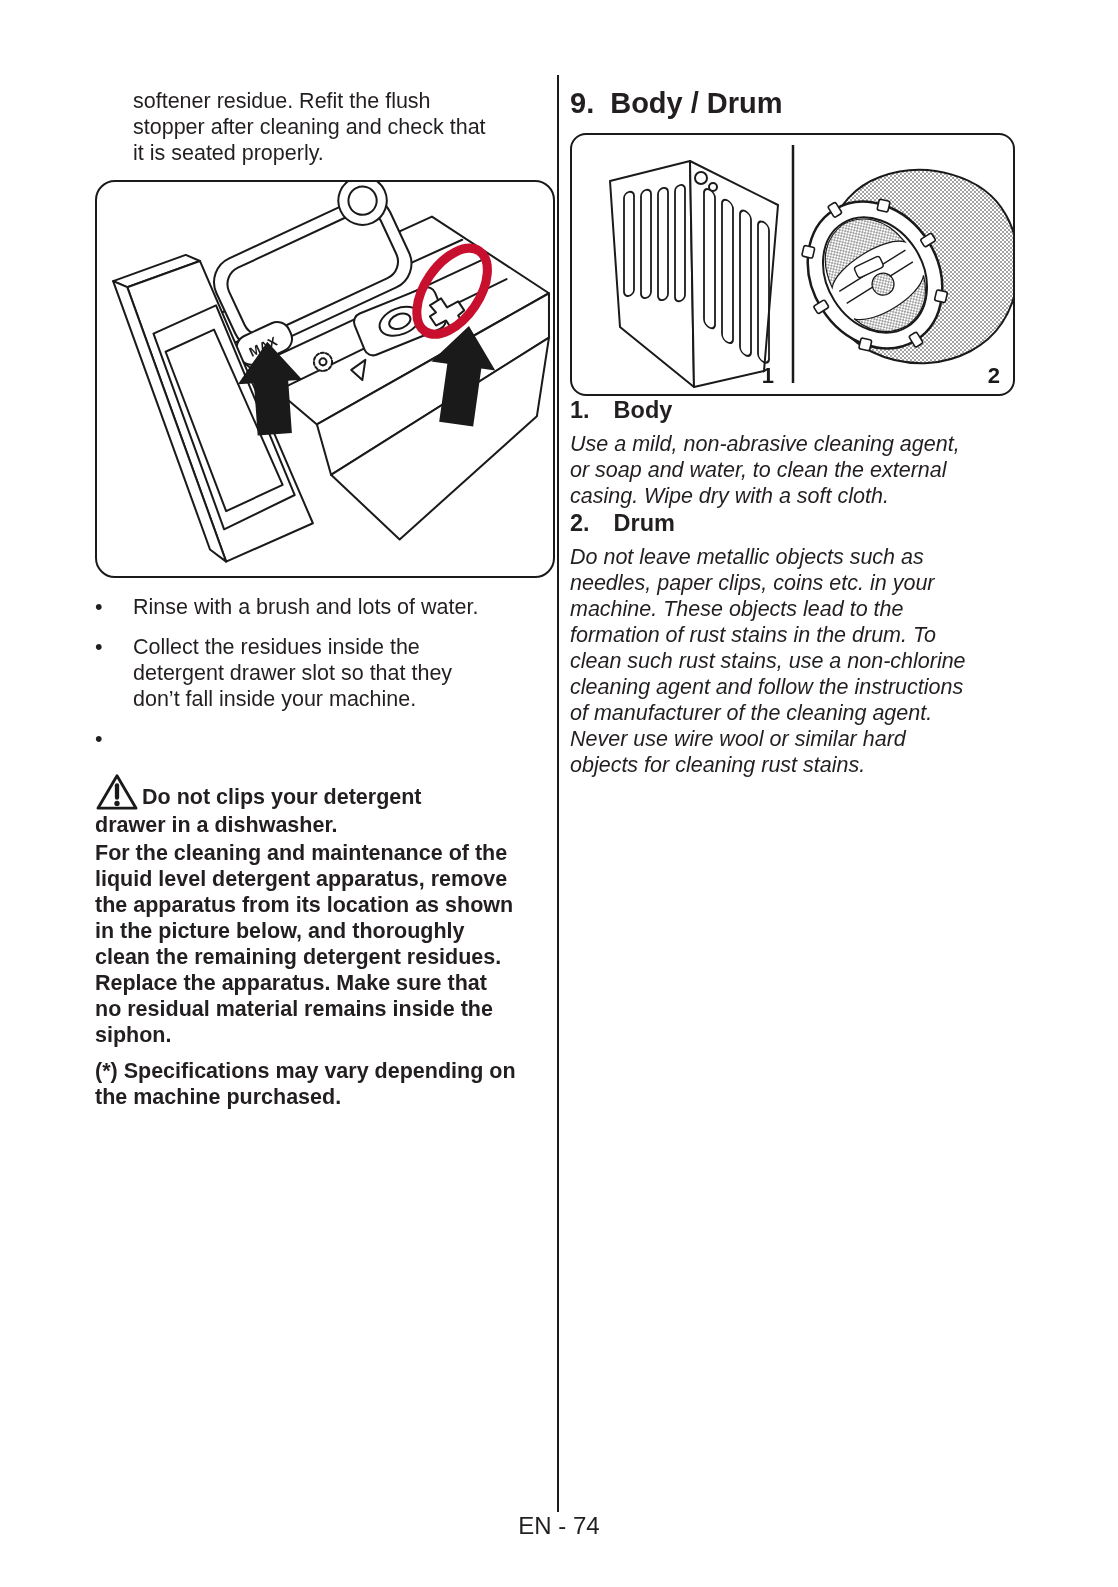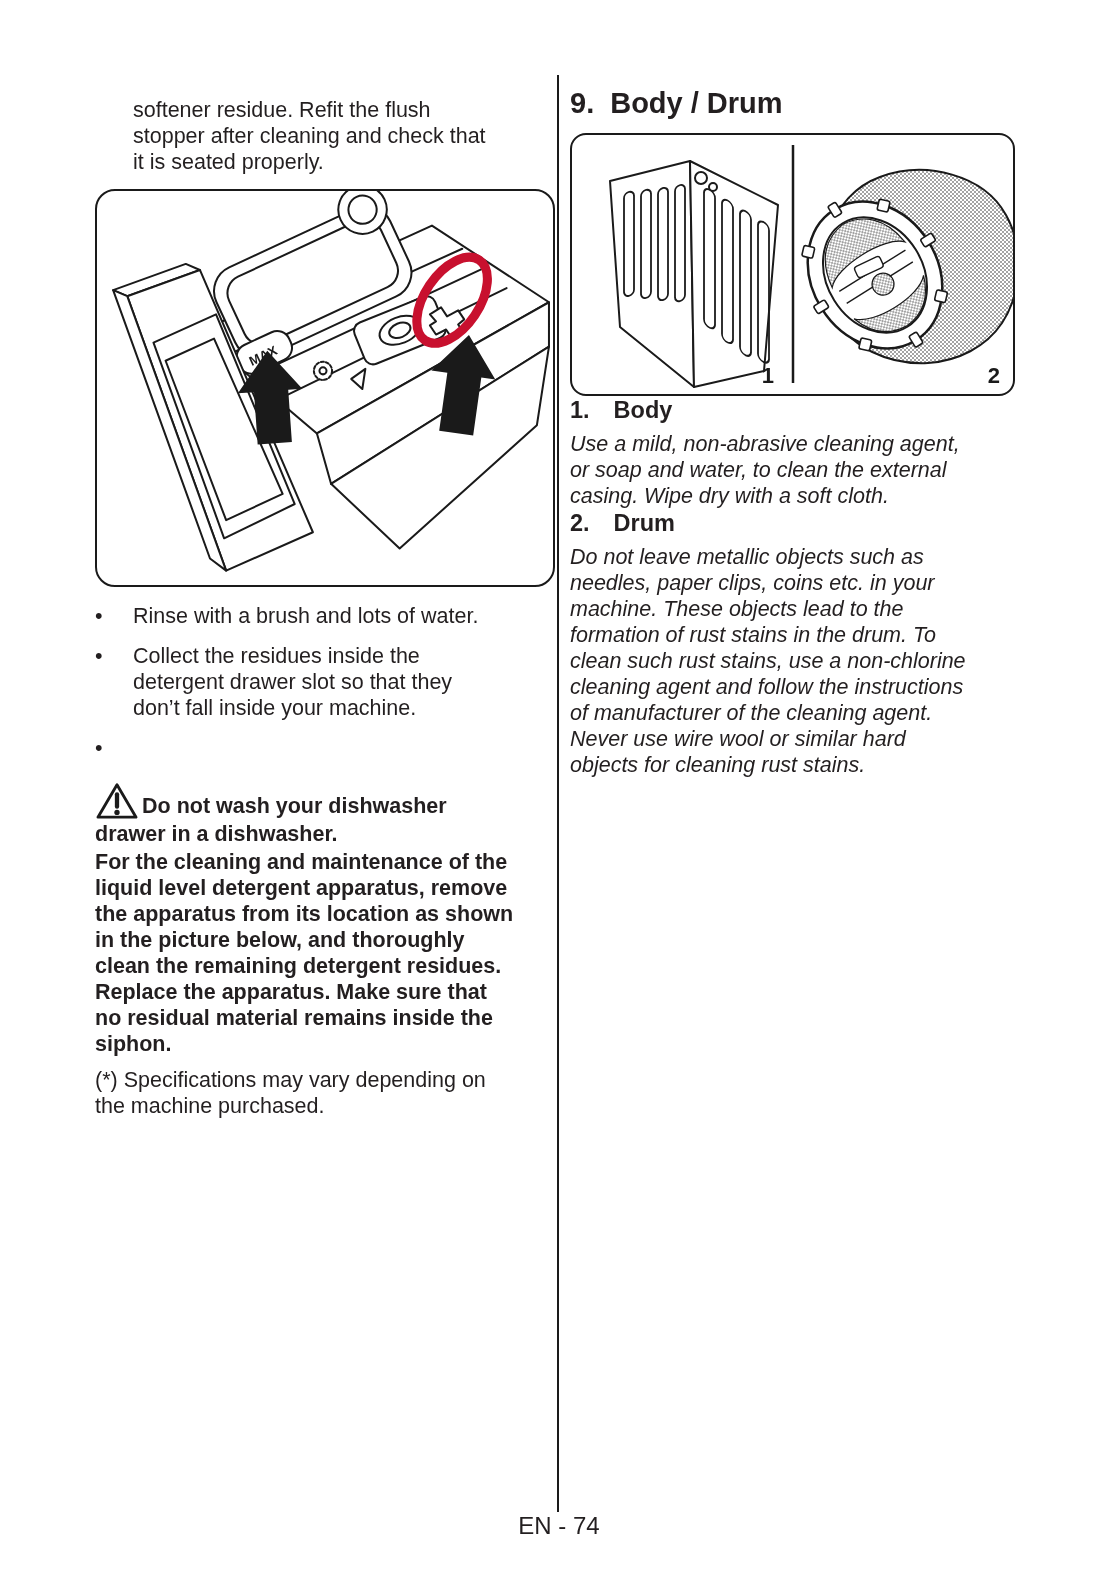--- a/index.html
+++ b/index.html
@@ -11,34 +11,34 @@
   .watermark{
     position:absolute;top:750px;left:50%;transform:translateX(-50%);
     font-size:58px;font-weight:bold;letter-spacing:1px;white-space:nowrap;
     color:#f0f0f0;-webkit-text-stroke:2.5px #cfcfcf;z-index:0;
   }
   .col-divider{position:absolute;left:557px;top:75px;width:2px;height:1437px;background:#1a1a1a;z-index:2;}
   .col{position:absolute;z-index:1;}
   .col-left{left:95px;top:88px;width:456px;}
   .col-right{left:570px;top:86px;width:441px;}
   p{font-size:21.5px;line-height:26px;margin:0;white-space:pre-line;}
-  .indent{padding-left:38px;margin-top:9px;}
+  .indent{padding-left:38px;}
   .figure-box{border:2px solid #1a1a1a;border-radius:20px;background:#fff;overflow:hidden;}
   .drawer-figure{margin-top:14px;height:394px;width:456px;}
   .drum-figure{margin-top:13px;height:259px;width:441px;border-radius:16px;}
   .figure-box svg{display:block;width:100%;height:100%;}
   ul.bullets{list-style:none;margin:12px 0 0 0;padding:0;}
   ul.bullets li{display:flex;margin-bottom:14px;font-size:21.5px;line-height:26px;}
   .bullet-marker{flex:0 0 38px;}
   .bullet-text{white-space:pre-line;}
   .warning{margin-top:20px;font-weight:bold;}
   .warning-icon{display:inline-block;vertical-align:-8px;margin-right:3px;}
   .subhead{font-size:22px;font-weight:bold;margin:12px 0 0 0;}
   .para{margin-top:2px;font-weight:bold;}
-  .note{margin-top:10px;}
+  .note{margin-top:10px;font-weight:bold;}
   h2.section-head{display:flex;gap:16px;font-size:29px;line-height:34px;margin:0;font-weight:bold;}
   h3.num-head{display:flex;gap:24px;font-size:23.5px;line-height:28px;font-weight:bold;margin:0;}
   .body-head{margin-top:16px;}
   .drum-head{margin-top:12px;}
   .head-para{margin-top:7px;font-style:italic;}
   .footer{position:absolute;left:0;top:1512px;width:100%;text-align:center;font-size:24px;z-index:2;}
   svg text{font-family:"Liberation Sans",sans-serif;}
 </style>
 </head>
 <body>
@@ -110,21 +110,21 @@
       </li>
       <li>
         <span class="bullet-marker">•</span>
       </li>
     </ul>
 
     <p class="warning"><svg class="warning-icon" width="44" height="40" viewBox="0 0 46 42">
           <path d="M23,4 L43,38 L3,38 Z" fill="none" stroke="#1a1a1a" stroke-width="3" stroke-linejoin="round"></path>
           <line x1="23" y1="14" x2="23" y2="27" stroke="#1a1a1a" stroke-width="4.5" stroke-linecap="round"></line>
           <circle cx="23" cy="33" r="2.8" fill="#1a1a1a"></circle>
-        </svg><span style="white-space:pre-line;">Do not wash your dishwasher
+        </svg><span style="white-space:pre-line;">Do not clips your detergent
 drawer in a dishwasher.</span></p>
 
     <p class="para">For the cleaning and maintenance of the
 liquid level detergent apparatus, remove
 the apparatus from its location as shown
 in the picture below, and thoroughly
 clean the remaining detergent residues.
 Replace the apparatus. Make sure that
 no residual material remains inside the
 siphon.</p>

